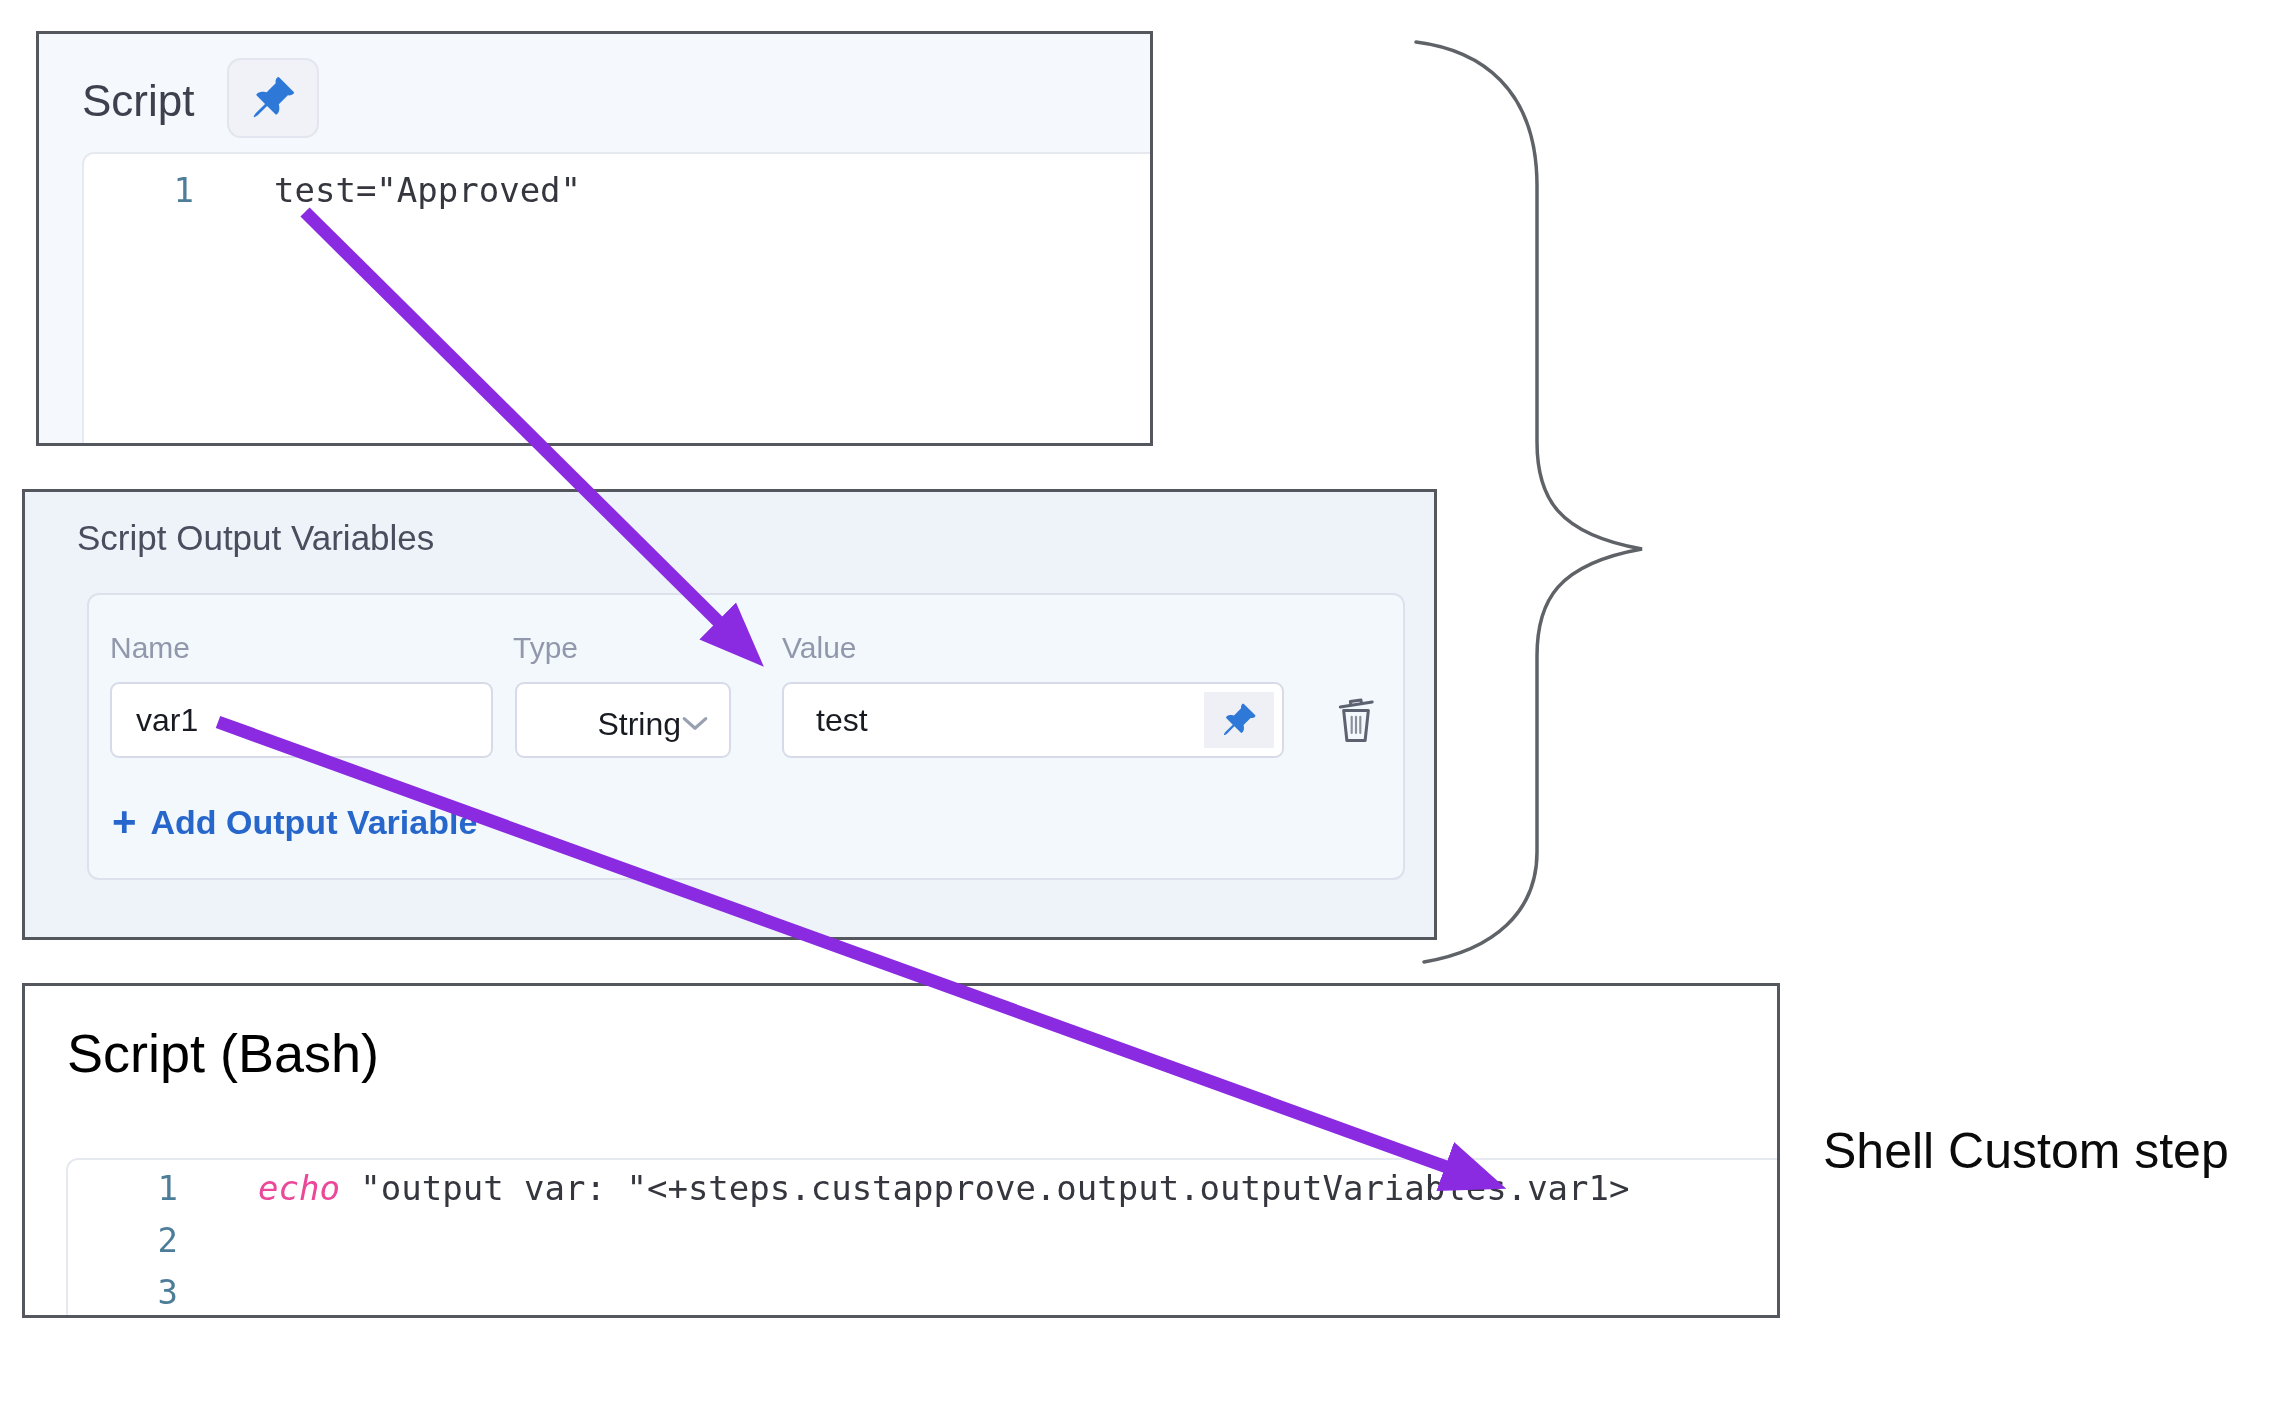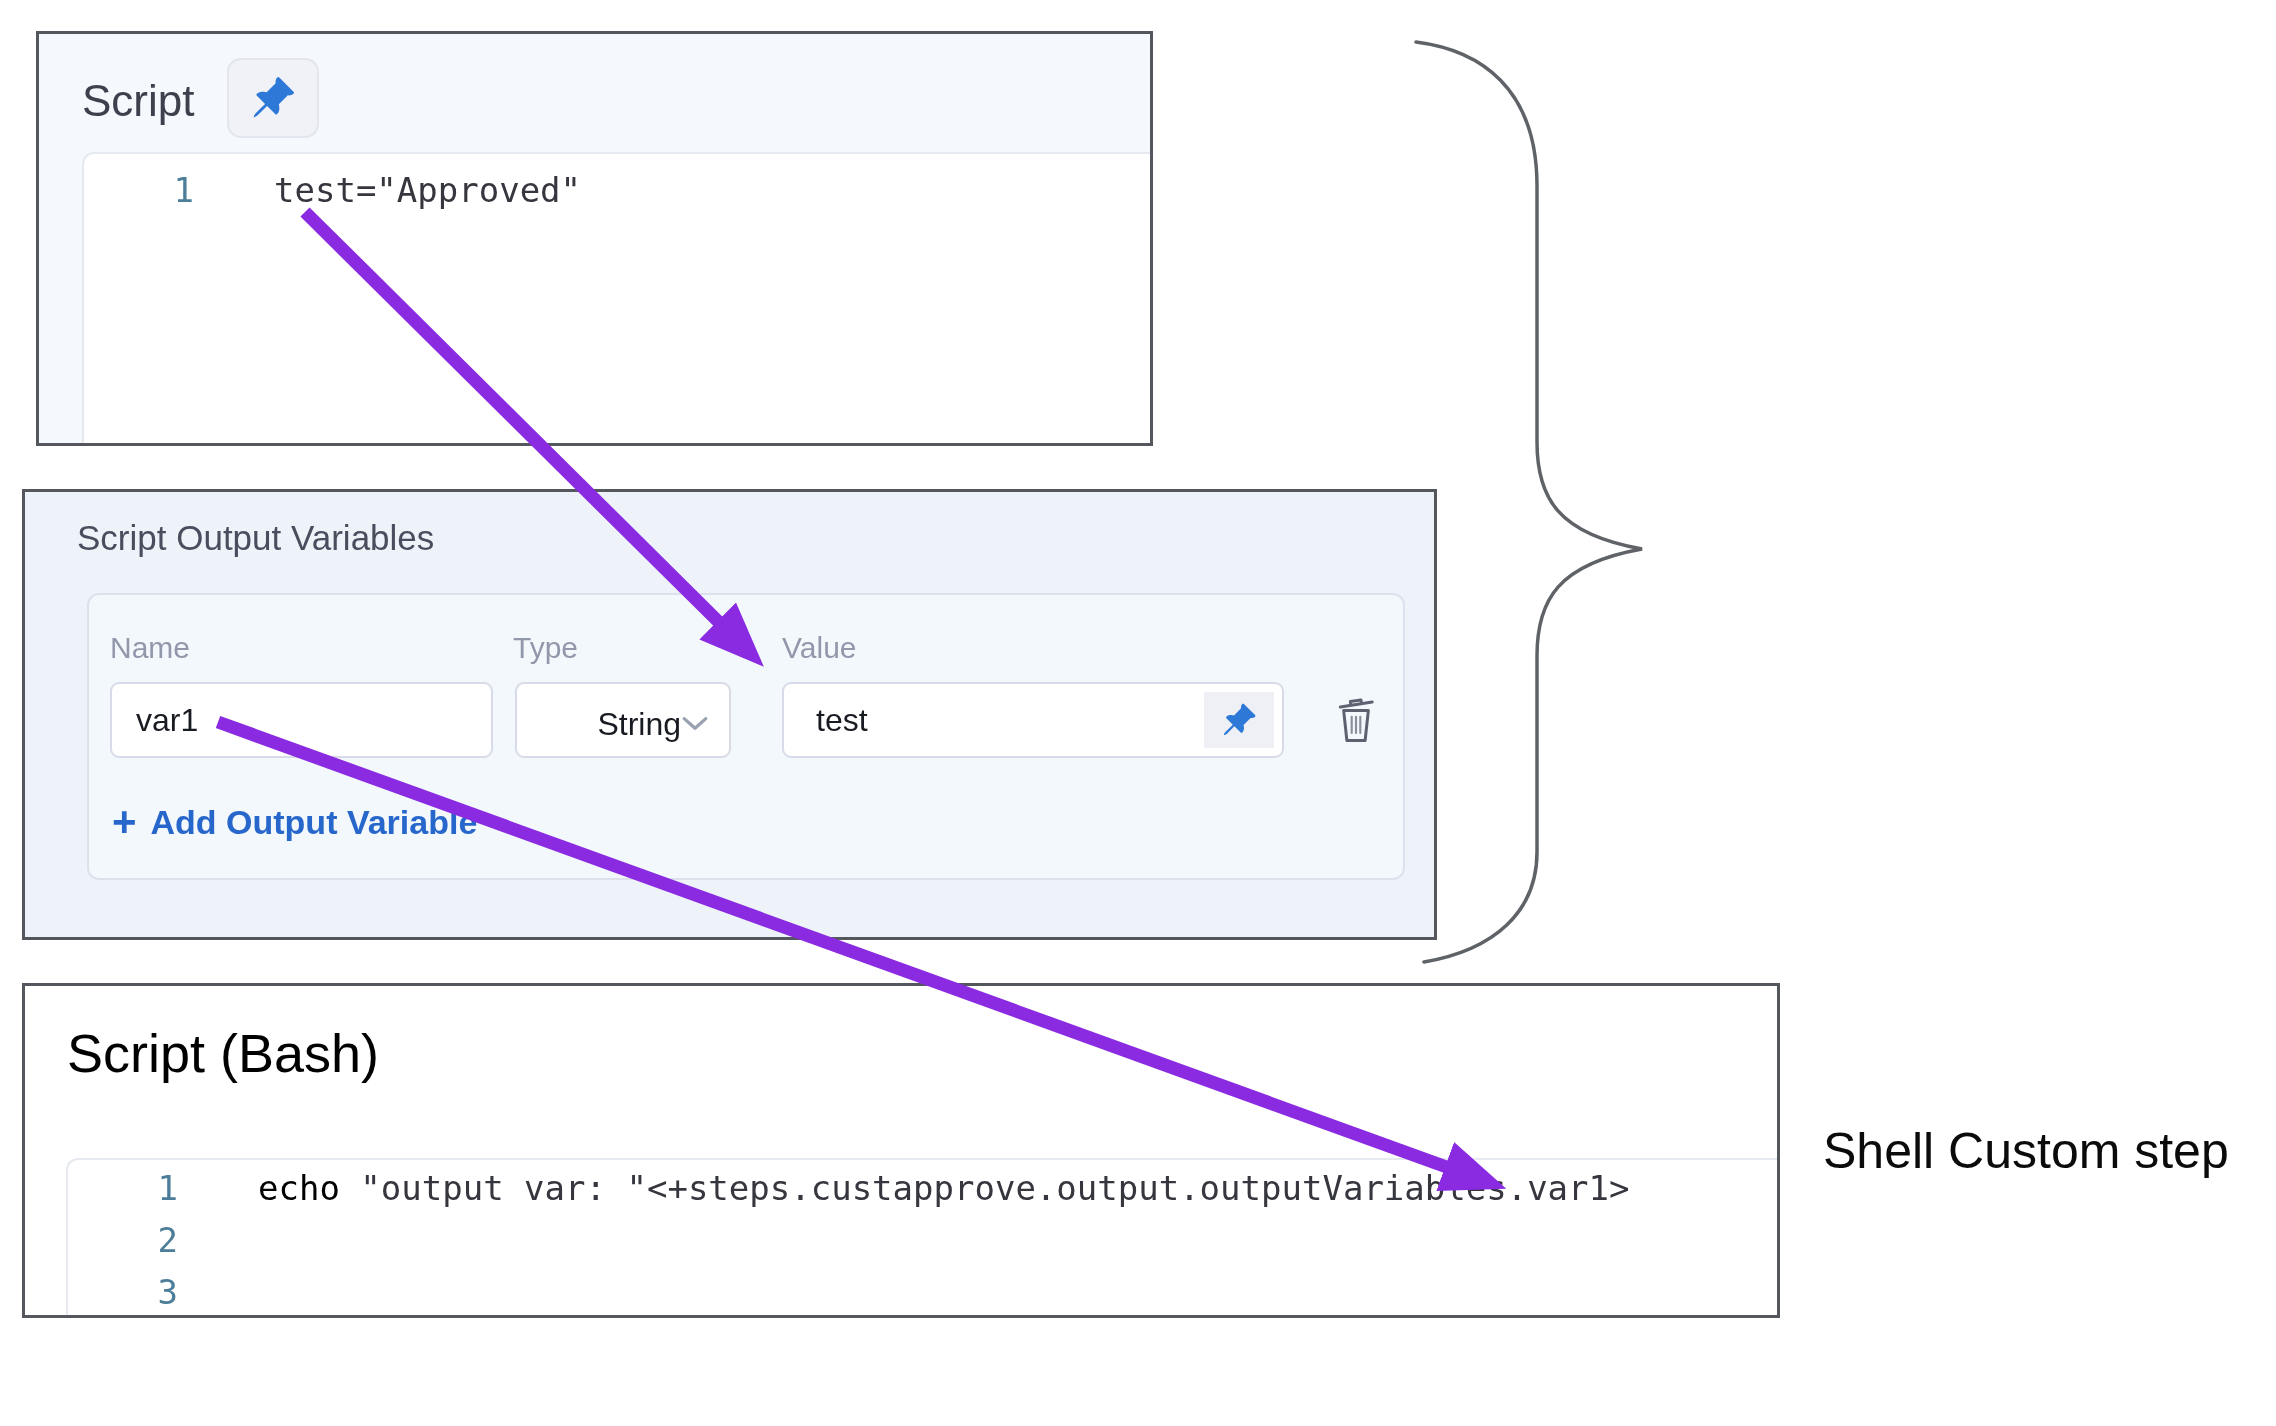--- a/index.html
+++ b/index.html
@@ -15,21 +15,21 @@
     position:absolute;left:188px;top:24px;width:92px;height:80px;
     background:#f0f2f8;border:2px solid #e3e5ef;border-radius:14px;
     display:flex;align-items:center;justify-content:center;cursor:pointer;padding:0;
   }
   .editor{position:absolute;background:#ffffff;border-top:2px solid #e6e9f0;border-left:2px solid #e6e9f0;border-top-left-radius:12px;}
   .editor1{left:43px;top:118px;right:0;bottom:0;padding-top:10px;}
   .editor3{left:41px;top:172px;right:0;bottom:0;padding-top:2px;}
   .code-line{line-height:52px;font-family:"DejaVu Sans Mono","Liberation Mono",monospace;font-size:34px;white-space:pre;}
   .ln{display:inline-block;width:110px;text-align:right;color:#4d7e99;}
   .code{margin-left:80px;color:#35363e;}
-  .tok-keyword{color:#000000;}
+  .tok-keyword{color:#ec4899;font-style:italic;}
   
   .panel-vars{left:22px;top:489px;width:1415px;height:451px;background:#edf3f8;}
   .p2-title{position:absolute;left:52px;top:26px;font-size:35px;font-weight:500;color:#494d5e;}
   .vars-card{
     position:absolute;left:50px;top:101px;width:1318px;height:287px;box-sizing:border-box;
     background:#f3f8fc;border:2px solid #dde1ec;border-radius:12px;margin-left:12px;
   }
   .col-label{position:absolute;top:36px;font-size:30px;color:#9298ab;}
   .lbl-name{left:21px;} .lbl-type{left:424px;} .lbl-value{left:693px;}
   .field{position:absolute;top:87px;height:76px;box-sizing:border-box;background:#ffffff;border:2px solid #d8dbe7;border-radius:9px;}

